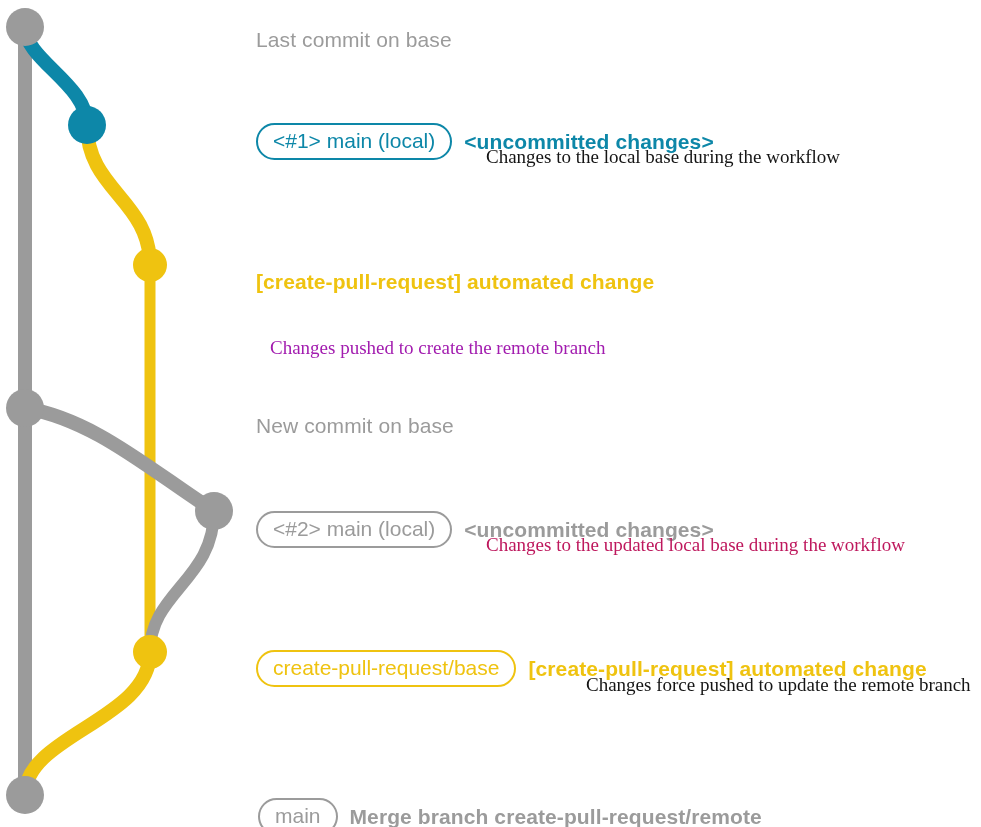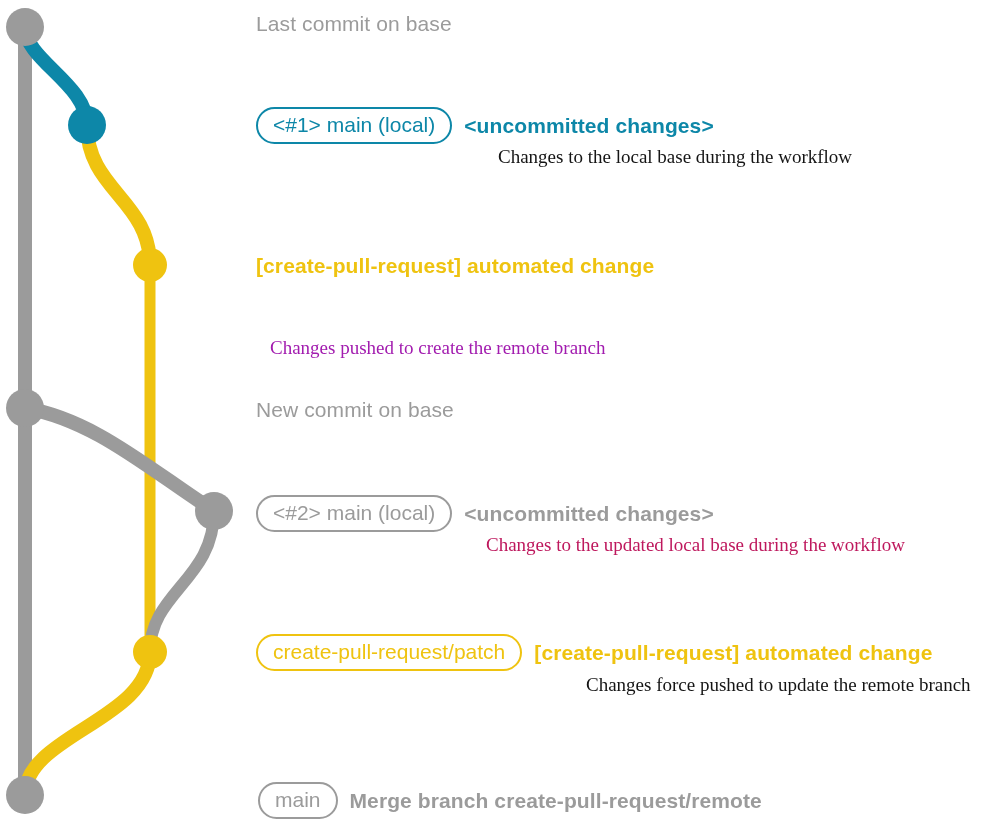--- a/index.html
+++ b/index.html
@@ -30,20 +30,21 @@
     width: 981px;
     height: 827px;
     pointer-events: none;
   }
   .layer > * { pointer-events: auto; }
 
   
   .row {
     position: absolute;
     white-space: nowrap;
+    margin-top: 16px;
   }
 
   
   .heading {
     font-family: "Liberation Sans", sans-serif;
     font-size: 21px;
     font-weight: 400;
     color: #9a9a9a;
     letter-spacing: 0.1px;
   }
@@ -114,22 +115,22 @@
       <circle cx="25" cy="408" r="19" fill="#9b9b9b"></circle>
       <circle cx="214" cy="511" r="19" fill="#9b9b9b"></circle>
       <circle cx="150" cy="652" r="17" fill="#efc310"></circle>
       <circle cx="25" cy="795" r="19" fill="#9b9b9b"></circle>
     </g>
 </svg>
 
 <div class="layer" id="rows-layer">
     <div class="row heading" style="left: 256px; top: 12px; color: rgb(155, 155, 155);">Last commit on base</div>
     <div class="row" style="left: 256px; top: 107px;"><span class="ref-pill" style="color: rgb(13, 135, 168);"><span class="pill-text">&lt;#1&gt; main (local)</span></span><span class="subject" style="color: rgb(13, 135, 168);">&lt;uncommitted changes&gt;</span></div>
-    <div class="desc" style="left: 486px; top: 146px; color: rgb(21, 21, 21); margin-left: 12px;">Changes to the local base during the workflow</div>
+    <div class="desc" style="left: 486px; top: 146px; color: rgb(21, 21, 21);">Changes to the local base during the workflow</div>
     <div class="row" style="left: 256px; top: 254px;"><span class="subject plain" style="color: rgb(239, 195, 16);">[create-pull-request] automated change</span></div>
     <div class="desc" style="left: 270px; top: 290px; color: #a21caf; margin-top: 47px;">Changes pushed to create the remote branch</div>
     <div class="row heading" style="left: 256px; top: 398px; color: rgb(155, 155, 155);">New commit on base</div>
     <div class="row" style="left: 256px; top: 495px;"><span class="ref-pill" style="color: rgb(155, 155, 155); text-align: center;"><span class="pill-text">&lt;#2&gt; main (local)</span></span><span class="subject" style="color: rgb(155, 155, 155);">&lt;uncommitted changes&gt;</span></div>
     <div class="desc" style="left: 486px; top: 534px; color: #be185d;">Changes to the updated local base during the workflow</div>
-    <div class="row" style="left: 256px; top: 634px;"><span class="ref-pill" style="color: rgb(239, 195, 16);"><span class="pill-text">create-pull-request/patch</span></span><span class="subject" style="color: rgb(239, 195, 16);">[create-pull-request] automated change</span></div>
+    <div class="row" style="left: 256px; top: 634px;"><span class="ref-pill" style="color: rgb(239, 195, 16);"><span class="pill-text">create-pull-request/base</span></span><span class="subject" style="color: rgb(239, 195, 16);">[create-pull-request] automated change</span></div>
     <div class="desc" style="left: 586px; top: 674px; color: rgb(21, 21, 21);">Changes force pushed to update the remote branch</div>
     <div class="row" style="left: 258px; top: 782px;"><span class="ref-pill" style="color: rgb(155, 155, 155);"><span class="pill-text">main</span></span><span class="subject" style="color: rgb(155, 155, 155);">Merge branch create-pull-request/remote</span></div>
   </div>
 
 </body></html>

